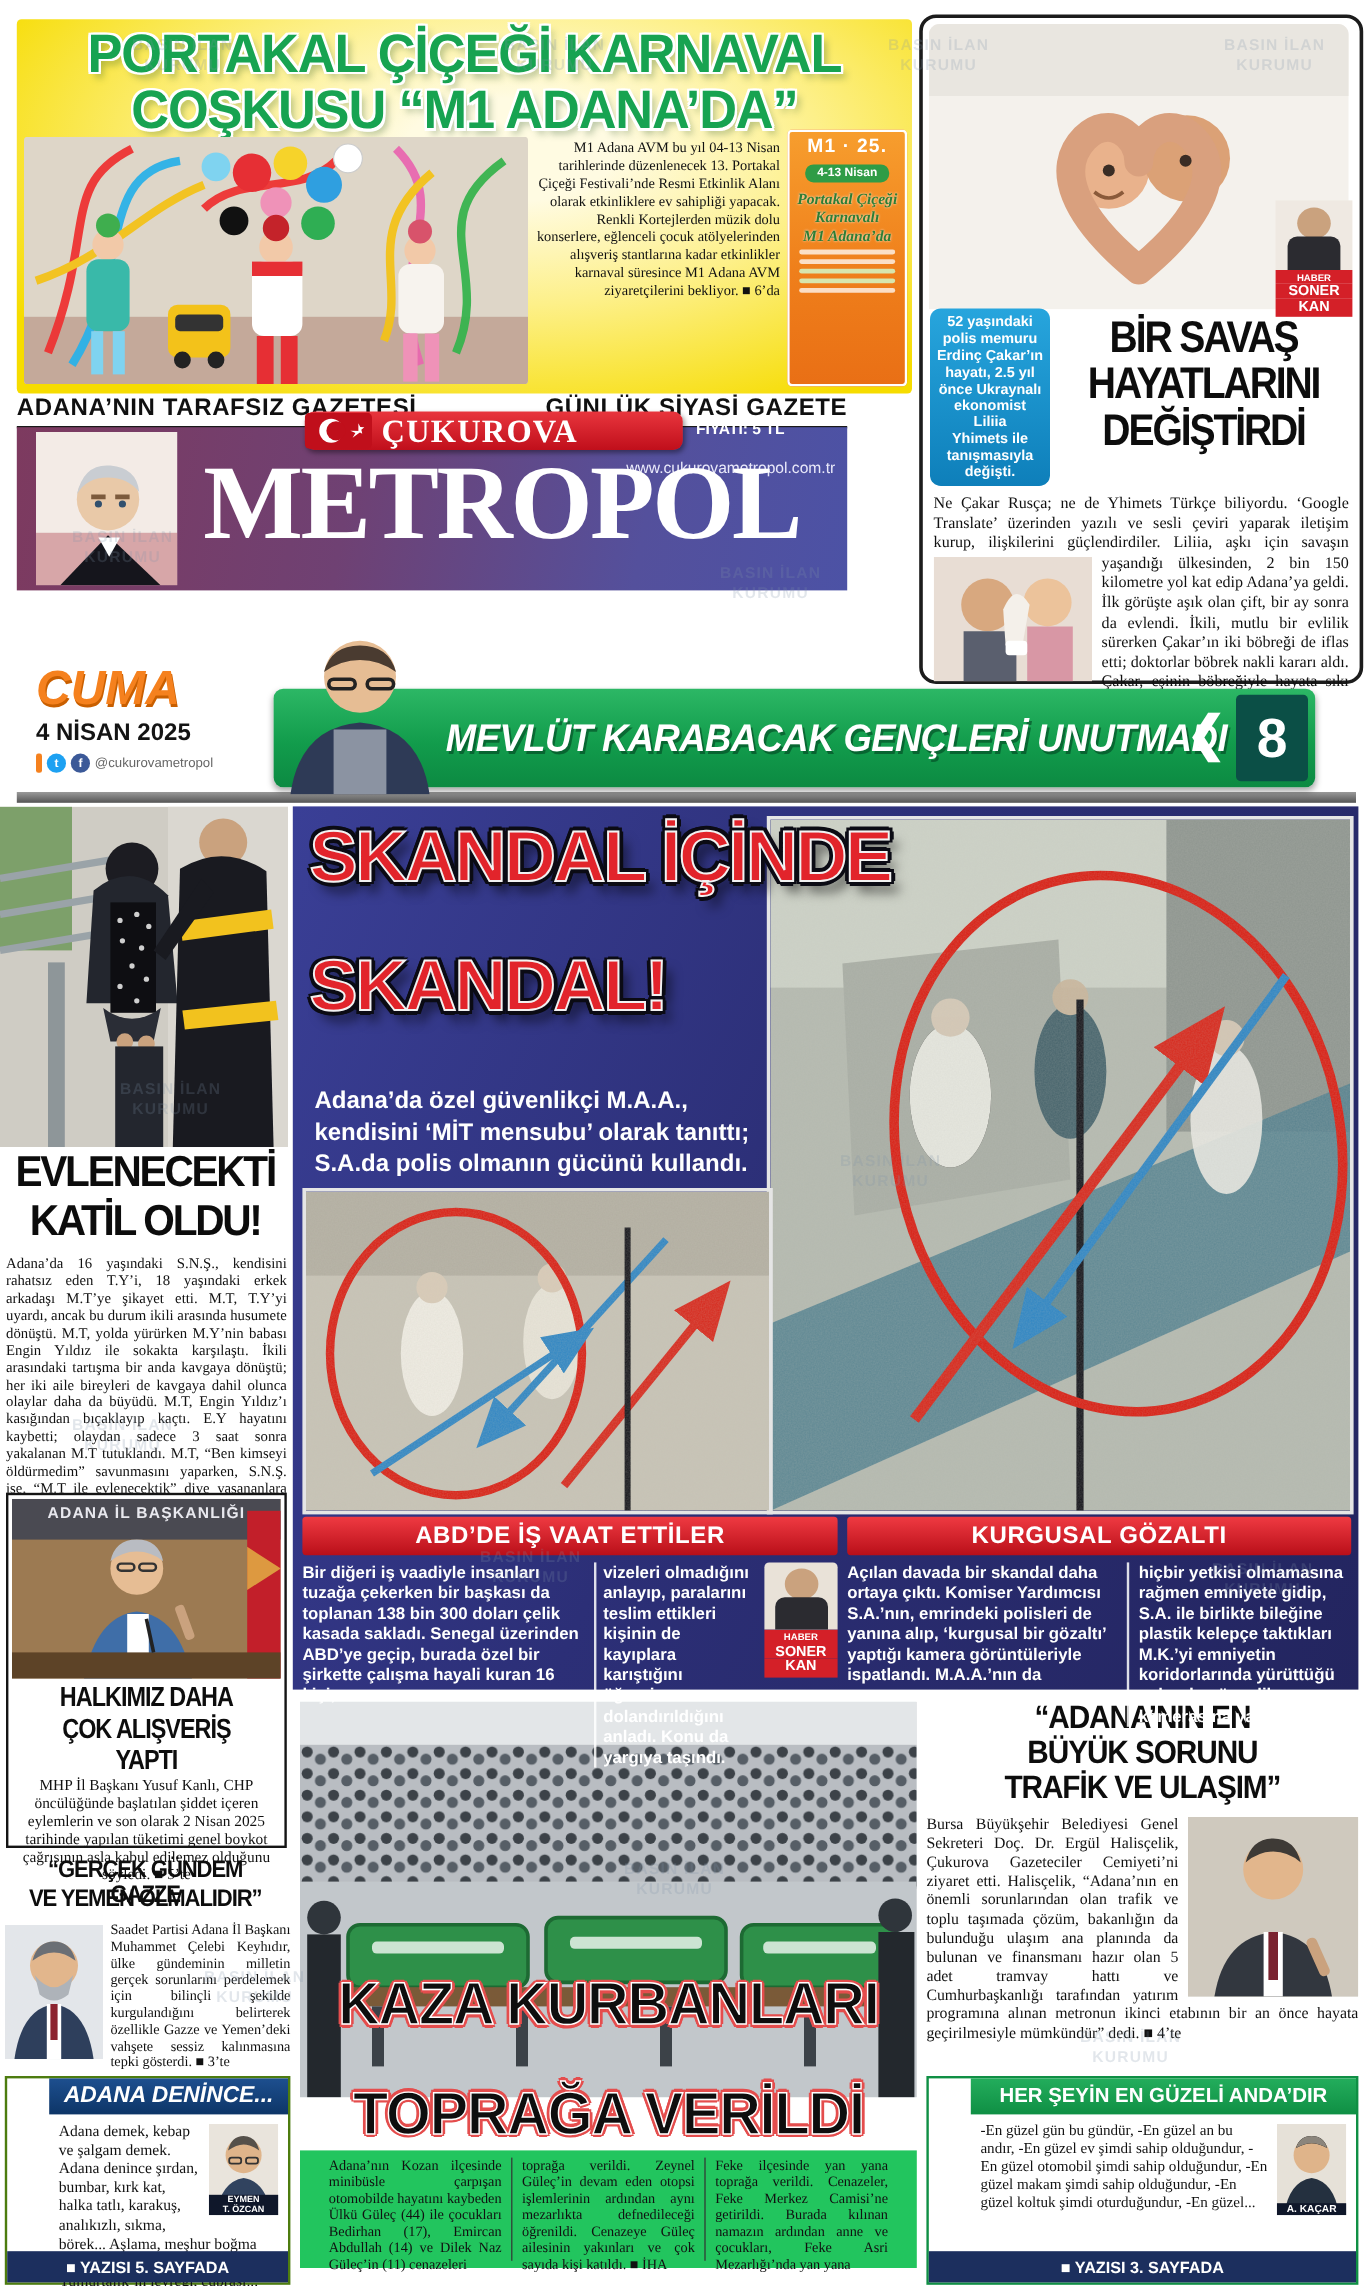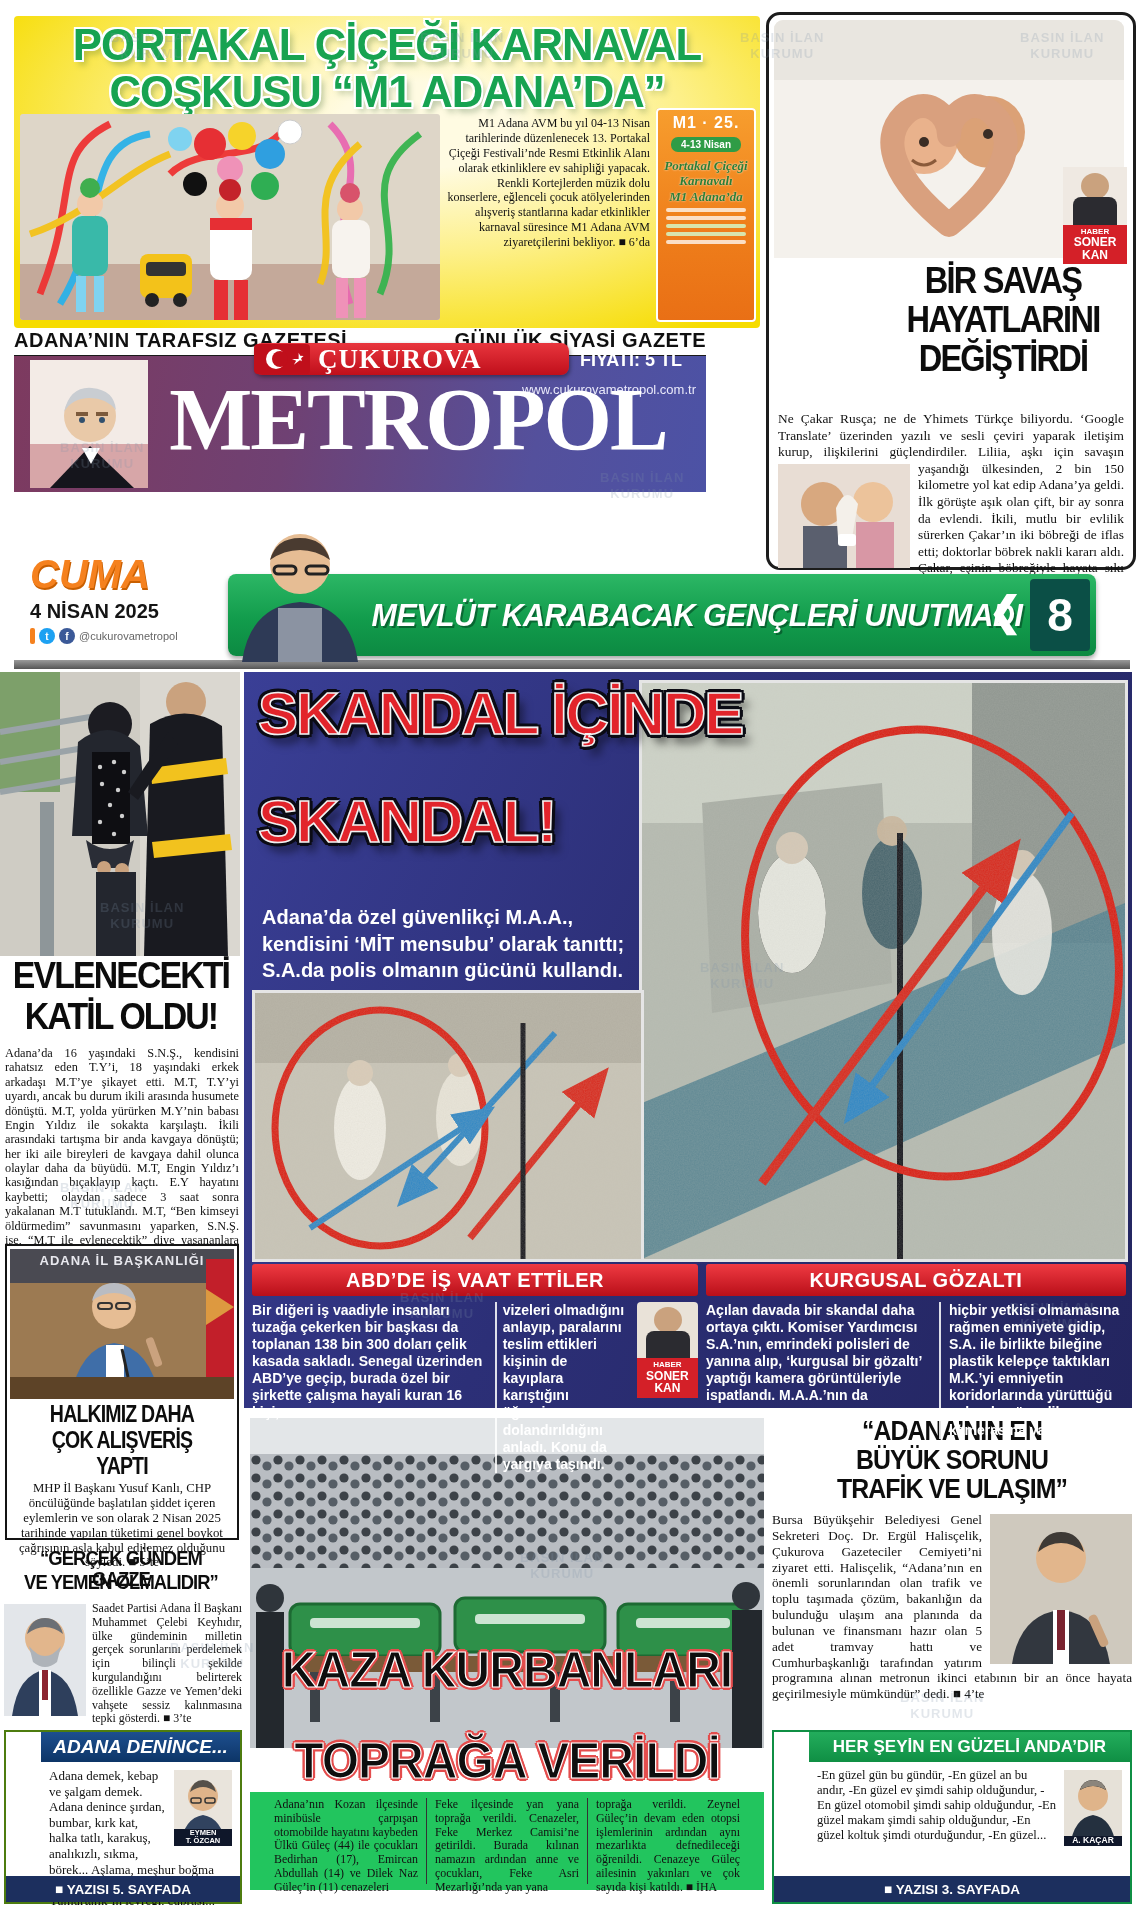--- a/index.html
+++ b/index.html
@@ -47,21 +47,21 @@
 
   
   .tagline-row{left:14px;top:329px;width:692px;display:flex;justify-content:space-between;
     font-weight:800;font-size:20px;letter-spacing:.5px;color:#101010;border-bottom:2px solid #1a1a1a;padding-bottom:3px;}
   .masthead{left:14px;top:356px;width:692px;height:136px;
     background:linear-gradient(100deg,#7d3a5f 0%,#6f4173 40%,#54509c 75%,#4c52a5 100%);}
   .ataturk{left:16px;top:4px;width:118px;height:128px;overflow:hidden;}
   .cukurova-band{left:240px;top:-13px;width:315px;height:32px;border-radius:8px;
     background:linear-gradient(180deg,#e8353d,#c00f1b);display:flex;align-items:center;box-shadow:1px 2px 4px rgba(0,0,0,.4);}
   .cukurova-txt{font-family:"Liberation Serif",serif;font-weight:700;color:#fff;font-size:27px;letter-spacing:1px;margin-left:8px;}
-  .price{left:566px;top:-6px;color:#fff;font-weight:800;font-size:18px;}
+  .price{left:566px;top:-6px;color:#fff;font-weight:800;font-size:13px;}
   .website{right:10px;top:26px;color:#e9e9fa;font-size:13px;}
   .brand{left:118px;top:16px;width:572px;text-align:center;font-family:"Liberation Serif",serif;
     font-weight:700;font-size:88px;line-height:1.1;color:#fff;letter-spacing:-2px;}
   .day{left:30px;top:552px;font-style:italic;font-weight:900;font-size:40px;color:#f5811e;
     text-shadow:1px 2px 0 #c95f00;}
   .date{left:30px;top:600px;font-weight:800;font-size:20px;color:#141414;}
   .social-row{left:30px;top:628px;display:flex;align-items:center;gap:4px;}
   .soc-bar{width:5px;height:16px;background:#f5811e;border-radius:2px;}
   .soc-ic{width:16px;height:16px;border-radius:50%;color:#fff;font-size:10px;font-weight:800;
     display:flex;align-items:center;justify-content:center;}
@@ -237,20 +237,30 @@
     <div class="abs reporter-badge" style="right:6px;top:152px;">
       <div style="height:58px;background:#efe9e2;position:relative;">
         <div style="position:absolute;left:18px;top:6px;width:28px;height:26px;border-radius:50%;background:#caa27e;"></div>
         <div style="position:absolute;left:10px;top:30px;width:44px;height:28px;border-radius:8px 8px 0 0;background:#2b2b30;"></div>
       </div>
       <div class="reporter-label rb-l1">HABER</div>
       <div class="reporter-label rb-l2">SONER</div>
       <div class="reporter-label rb-l3">KAN</div>
     </div>
 
+    <div class="abs war-teaser prewrap">52 yaşındaki
+polis memuru
+Erdinç Çakar’ın
+hayatı, 2.5 yıl
+önce Ukraynalı
+ekonomist
+Liliia
+Yhimets ile
+tanışmasıyla
+değişti.</div>
 
     <div class="abs" style="left:110px;top:246px;width:248px;">
       <h2 class="war-h">BİR SAVAŞ</h2>
       <h2 class="war-h">HAYATLARINI</h2>
       <h2 class="war-h">DEĞİŞTİRDİ</h2>
     </div>
 
     <div class="abs war-body serif just">
       <span>Ne Çakar Rusça; ne de Yhimets Türkçe biliyordu. ‘Google Translate’ üzerinden yazılı ve sesli çeviri yaparak iletişim kurup, ilişkilerini güçlendirdiler. Liliia, aşkı için savaşın</span>
       <div style="float:left;width:132px;height:104px;margin:3px 8px 0 0;overflow:hidden;">
@@ -574,22 +584,22 @@
           <rect x="6" y="194" width="28" height="136" fill="#23282d"></rect>
           <circle cx="496" cy="178" r="14" fill="#2f353b"></circle>
           <rect x="482" y="192" width="30" height="138" fill="#23282d"></rect>
         </g>
     </svg>
   </div>
   <h1 class="funeral-h" style="top:1645px;">KAZA KURBANLARI</h1>
   <h1 class="funeral-h" style="top:1736px;">TOPRAĞA VERİLDİ</h1>
   <div class="abs funeral-panel">
     <div class="fun-col just">Adana’nın Kozan ilçesinde minibüsle çarpışan otomobilde hayatını kaybeden Ülkü Güleç (44) ile çocukları Bedirhan (17), Emircan Abdullah (14) ve Dilek Naz Güleç’in (11) cenazeleri</div>
+    <div class="fun-col just">toprağa verildi. Zeynel Güleç’in devam eden otopsi işlemlerinin ardından aynı mezarlıkta defnedileceği öğrenildi. Cenazeye Güleç ailesinin yakınları ve çok sayıda kişi katıldı. ■ İHA</div>
     <div class="fun-col just">Feke ilçesinde yan yana toprağa verildi. Cenazeler, Feke Merkez Camisi’ne getirildi. Burada kılınan namazın ardından anne ve çocukları, Feke Asri Mezarlığı’nda yan yana</div>
-    <div class="fun-col just">toprağa verildi. Zeynel Güleç’in devam eden otopsi işlemlerinin ardından aynı mezarlıkta defnedileceği öğrenildi. Cenazeye Güleç ailesinin yakınları ve çok sayıda kişi katıldı. ■ İHA</div>
   </div>
 
   <h2 class="traffic-h" style="top:1418px;">“ADANA’NIN EN</h2>
   <h2 class="traffic-h" style="top:1447px;">BÜYÜK SORUNU</h2>
   <h2 class="traffic-h" style="top:1476px;">TRAFİK VE ULAŞIM”</h2>
   <div class="abs traffic-body serif just">
     <div class="traffic-photo">
       <svg width="142" height="150" viewBox="0 0 142 150" preserveAspectRatio="none">
         <rect width="142" height="150" fill="#d8d4cc"></rect>
         <rect x="0" y="0" width="142" height="150" fill="#cfc9be"></rect>

